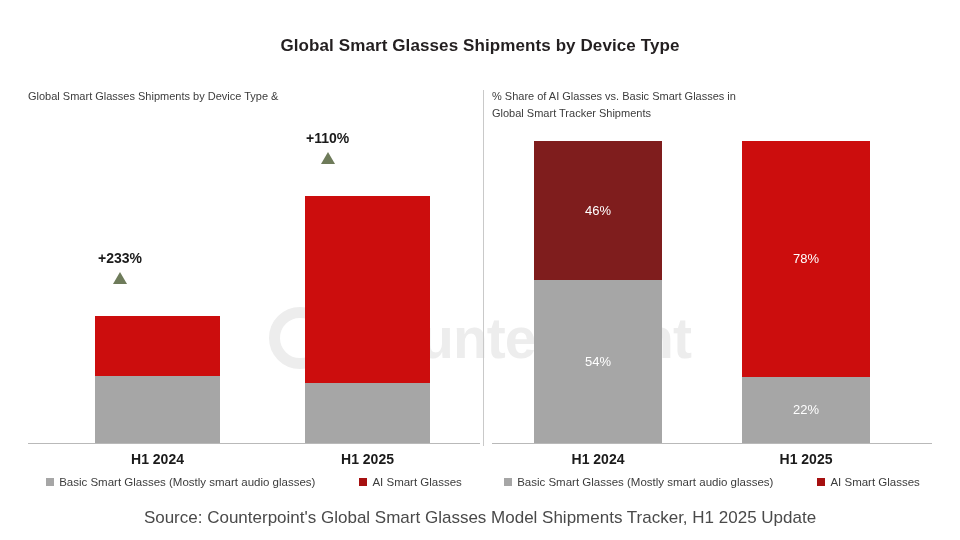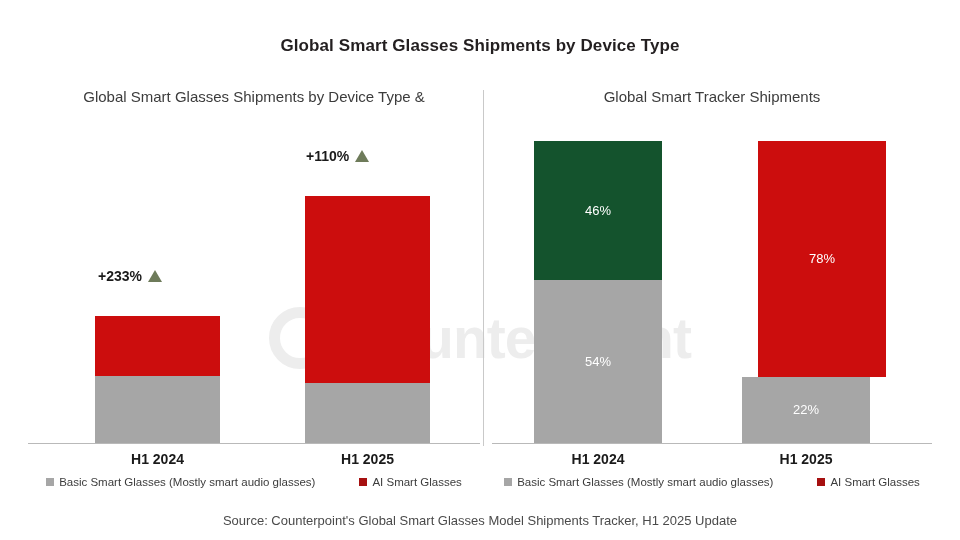--- a/index.html
+++ b/index.html
@@ -67,22 +67,21 @@
   .panel {
     position: absolute;
     top: 88px;
     height: 412px;
     z-index: 3;
   }
   #panel-left  { left: 28px;  width: 452px; }
   #panel-right { left: 492px; width: 440px; }
 
   .panel-subtitle {
-    text-align: center;
-    font-size: 15px;
+    font-size: 11px;
     line-height: 17px;
     color: #3c3c3c;
     height: 40px;
   }
 
   
   #panel-divider {
     position: absolute;
     left: 483px;
     top: 90px;
@@ -124,20 +123,21 @@
   }
   .growth-note {
     position: absolute;
     display: flex;
     align-items: center;
     gap: 6px;
     font-size: 14px;
     font-weight: bold;
     color: #1a1a1a;
     white-space: nowrap;
+    flex-direction: column;
   }
   .tri-up {
     width: 0; height: 0;
     border-left: 7px solid transparent;
     border-right: 7px solid transparent;
     border-bottom: 12px solid #6e7b5a;
   }
 
   
   .cat-row {
@@ -170,21 +170,21 @@
     white-space: nowrap;
   }
   .swatch { width: 8px; height: 8px; display: inline-block; }
 
   
   #source-note {
     position: absolute;
     bottom: 12px;
     left: 0; right: 0;
     text-align: center;
-    font-size: 13px;
+    font-size: 17px;
     color: #4a4a4a;
     z-index: 3;
   }
 </style>
 </head>
 <body>
 
 <div id="watermark">
   <div class="wm-mark"></div>
   <div class="wm-text">Counterpoint</div>
@@ -236,36 +236,37 @@
     <div class="legend-item">
       <span class="swatch" style="background:#A61010;"></span>
       <span>AI Smart Glasses</span>
     </div>
   </div>
 </div>
 
 <div class="panel" id="panel-right">
 
   <div class="panel-subtitle">
+    <div>% Share of AI Glasses vs. Basic Smart Glasses in</div>
     <div>Global Smart Tracker Shipments</div>
   </div>
 
   <div class="plot">
 
     <div class="bar-group" style="left:42px; width:128px; height:302px;">
-      <div class="seg" style="height:46%; background:#14532d;">
+      <div class="seg" style="height:46%; background:#7f1d1d;">
         <span class="seg-label">46%</span>
       </div>
       <div class="seg" style="height:54%; background:#A6A6A6;">
         <span class="seg-label">54%</span>
       </div>
     </div>
 
     <div class="bar-group" style="left:250px; width:128px; height:302px;">
-      <div class="seg" style="height:78%; background:#CC0D0D;margin-left:16px;">
+      <div class="seg" style="height:78%; background:#CC0D0D;">
         <span class="seg-label">78%</span>
       </div>
       <div class="seg" style="height:22%; background:#A6A6A6;">
         <span class="seg-label">22%</span>
       </div>
     </div>
 
     <div class="axis-line"></div>
   </div>
 

